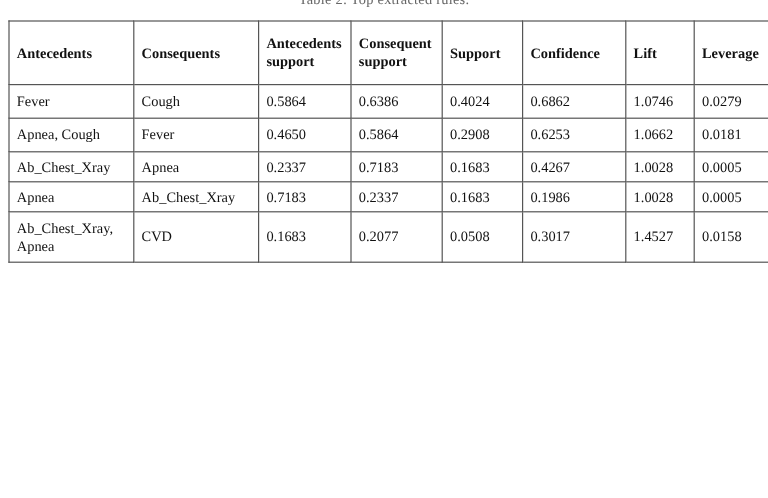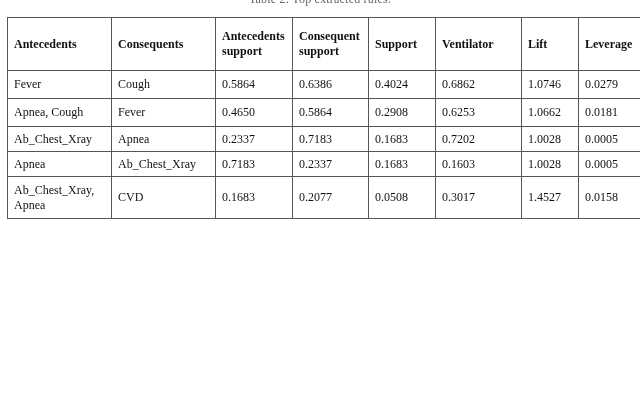--- a/index.html
+++ b/index.html
@@ -32,21 +32,21 @@
       <col class="c6">
       <col class="c7">
   </colgroup>
   <thead>
     <tr style="height:53px">
       <th>Antecedents</th>
       <th>Consequents</th>
       <th>Antecedents support</th>
       <th>Consequent support</th>
       <th>Support</th>
-      <th>Ventilator</th>
+      <th>Confidence</th>
       <th>Lift</th>
       <th>Leverage</th>
     </tr>
   </thead>
   <tbody>
     <tr style="height:28px">
       <td>Fever</td>
       <td>Cough</td>
       <td>0.5864</td>
       <td>0.6386</td>
@@ -64,31 +64,31 @@
       <td>0.6253</td>
       <td>1.0662</td>
       <td>0.0181</td>
     </tr>
     <tr style="height:25px">
       <td>Ab_Chest_Xray</td>
       <td>Apnea</td>
       <td>0.2337</td>
       <td>0.7183</td>
       <td>0.1683</td>
-      <td>0.7202</td>
+      <td>0.4267</td>
       <td>1.0028</td>
       <td>0.0005</td>
     </tr>
     <tr style="height:25px">
       <td>Apnea</td>
       <td>Ab_Chest_Xray</td>
       <td>0.7183</td>
       <td>0.2337</td>
       <td>0.1683</td>
-      <td>0.1603</td>
+      <td>0.1986</td>
       <td>1.0028</td>
       <td>0.0005</td>
     </tr>
     <tr style="height:42px">
       <td>Ab_Chest_Xray, Apnea</td>
       <td>CVD</td>
       <td>0.1683</td>
       <td>0.2077</td>
       <td>0.0508</td>
       <td>0.3017</td>

